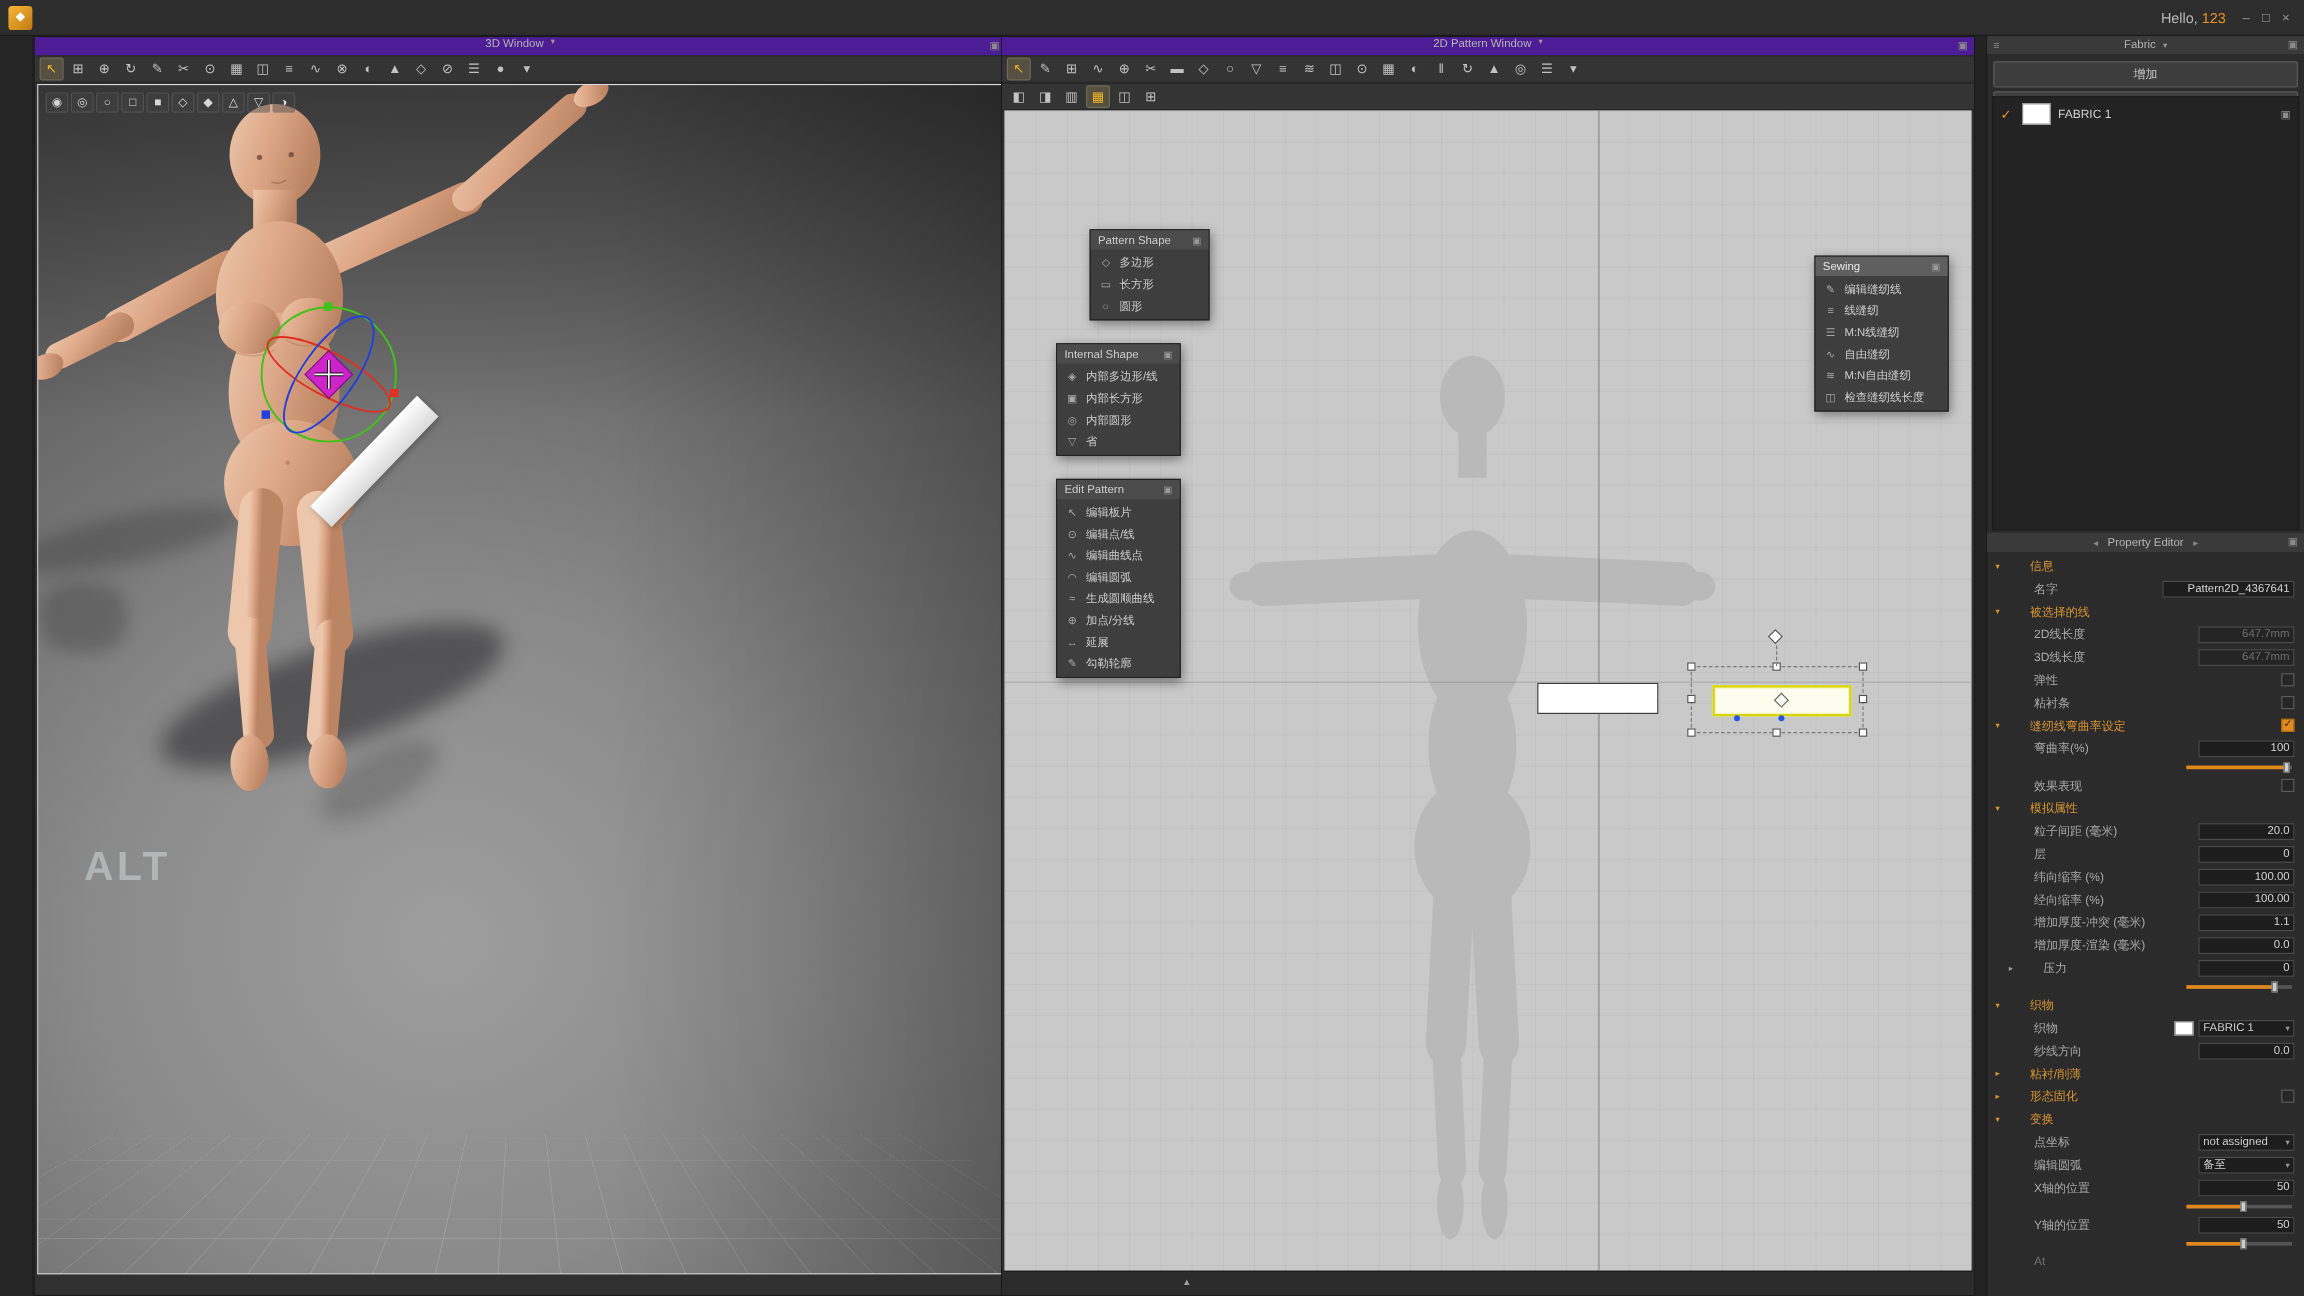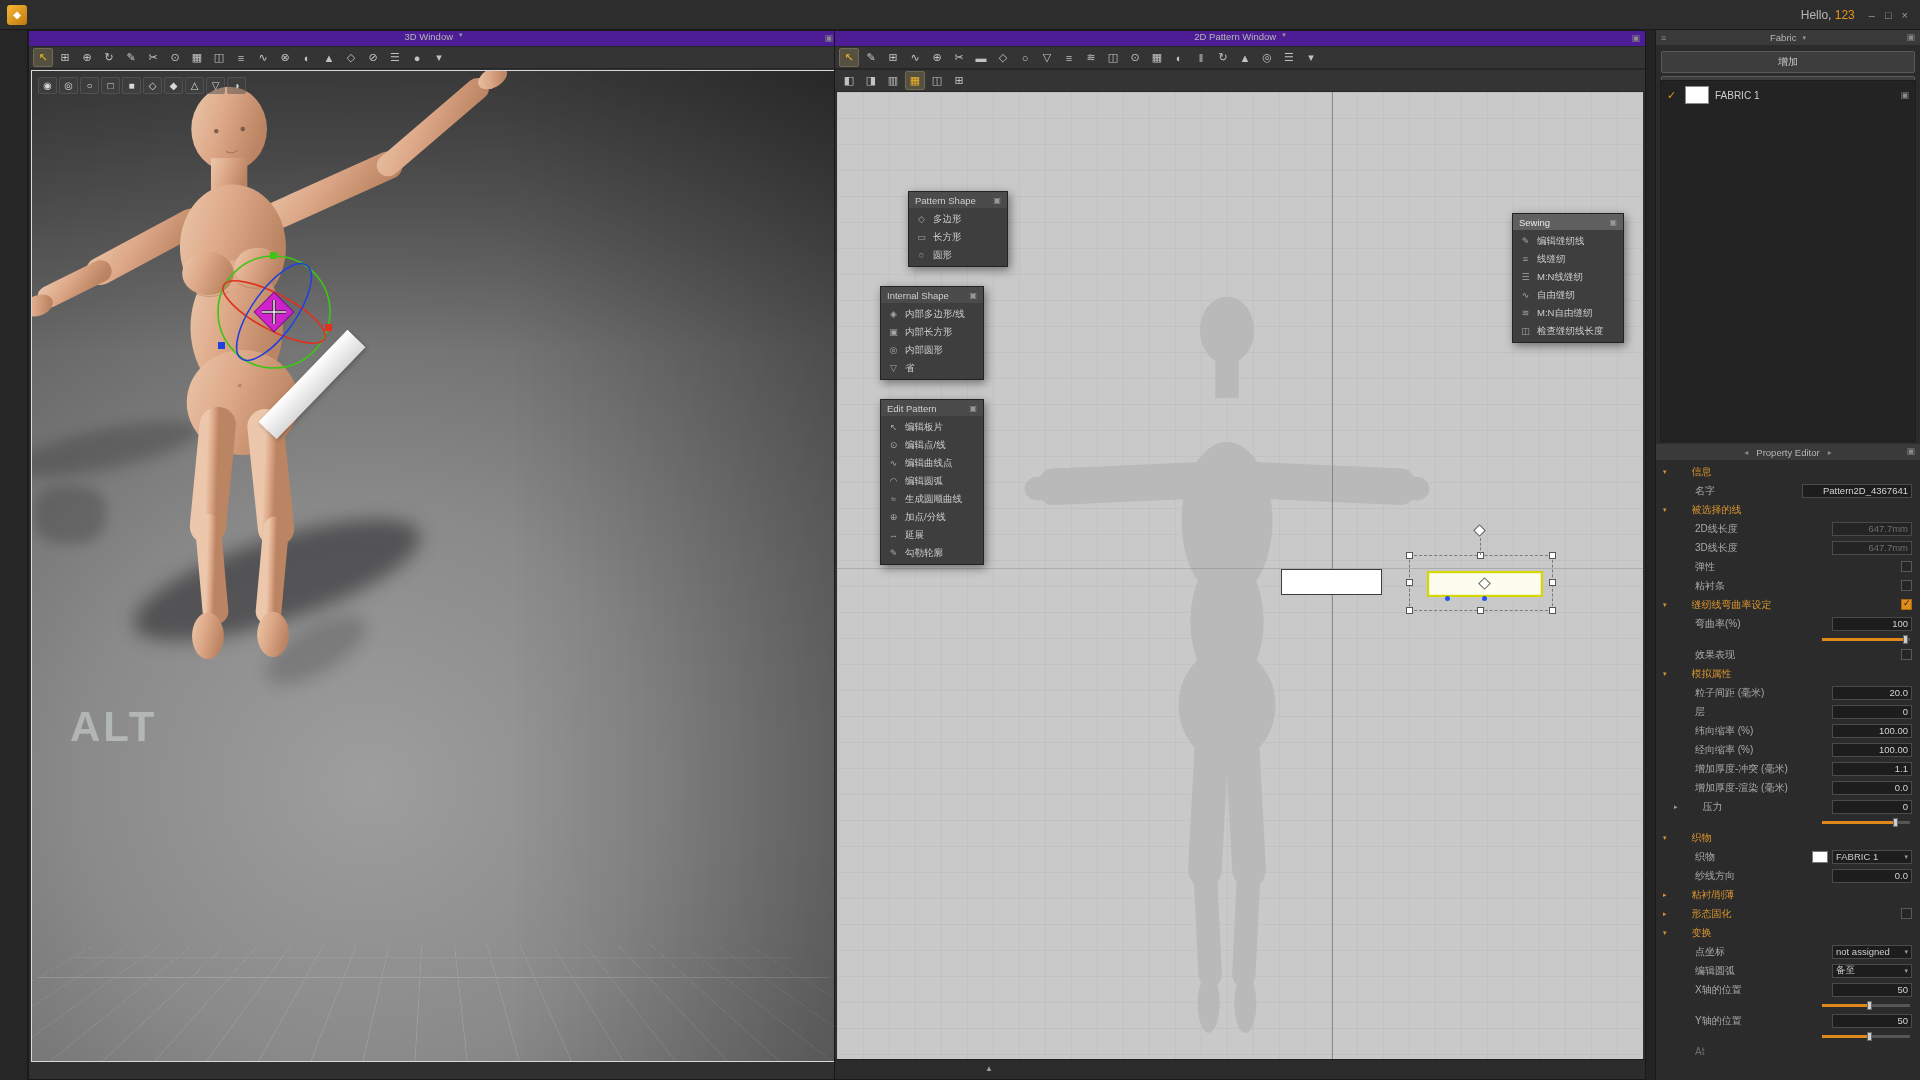--- a/index.html
+++ b/index.html
@@ -43,21 +43,21 @@
   .tbtn2{width:19px;height:17px;background:rgba(66,66,66,.45);border:1px solid rgba(130,130,130,.3);color:#d8d8d8;font-size:10px;display:flex;align-items:center;justify-content:center;border-radius:2px;}
   .avatar3d{position:absolute;left:-30px;top:-15px;width:530px;height:620px;}
   .shadow{position:absolute;background:rgba(25,25,30,.5);border-radius:50%;filter:blur(9px);}
   .sh-body{left:95px;top:468px;width:300px;height:82px;transform:rotate(-18deg);}
   .sh-arm{left:-20px;top:358px;width:190px;height:40px;transform:rotate(-12deg);opacity:.5;filter:blur(7px);}
   .sh-hand{left:2px;top:415px;width:72px;height:58px;border-radius:40%;opacity:.45;filter:blur(6px);}
   .sh-mid{left:228px;top:556px;width:112px;height:46px;transform:rotate(-30deg);opacity:.4;filter:blur(8px);}
   .strip3d{position:absolute;left:216px;top:301px;width:128px;height:25px;transform:rotate(-46deg);
      background:linear-gradient(180deg,#ffffff,#d9d9d9);box-shadow:0 2px 5px rgba(0,0,0,.25);z-index:6;}
   .gizmo{position:absolute;left:162px;top:161px;width:160px;height:160px;z-index:7;}
-  .alt-overlay{position:absolute;left:38px;top:632px;font-size:42px;font-weight:bold;letter-spacing:3px;color:rgba(218,224,224,.5);z-index:9;}
+  .alt-overlay{position:absolute;left:38px;top:632px;font-size:34px;font-weight:bold;letter-spacing:3px;color:rgba(218,224,224,.5);z-index:9;}
   .versionbar{position:absolute;left:0;right:0;bottom:0;height:16px;background:#2e2e2e;border-top:1px solid #1e1e1e;display:flex;align-items:center;gap:18px;padding:0 8px;font-size:10px;color:#9a9a9a;white-space:nowrap;}
 
   
   .win2d{left:834px;top:30px;width:812px;height:1050px;}
   .content2d{position:absolute;left:2px;right:2px;top:61px;bottom:20px;overflow:hidden;background:#c9c9c9;
      background-image:linear-gradient(rgba(0,0,0,.035) 1px,transparent 1px),linear-gradient(90deg,rgba(0,0,0,.035) 1px,transparent 1px);
      background-size:26px 26px;}
   .vguide{position:absolute;left:495px;top:0;bottom:0;width:1px;background:rgba(90,90,90,.55);}
   .hguide{position:absolute;left:0;right:0;top:476px;height:1px;background:rgba(120,120,120,.35);}
   .sil2d{position:absolute;left:170px;top:200px;width:440px;height:750px;}

